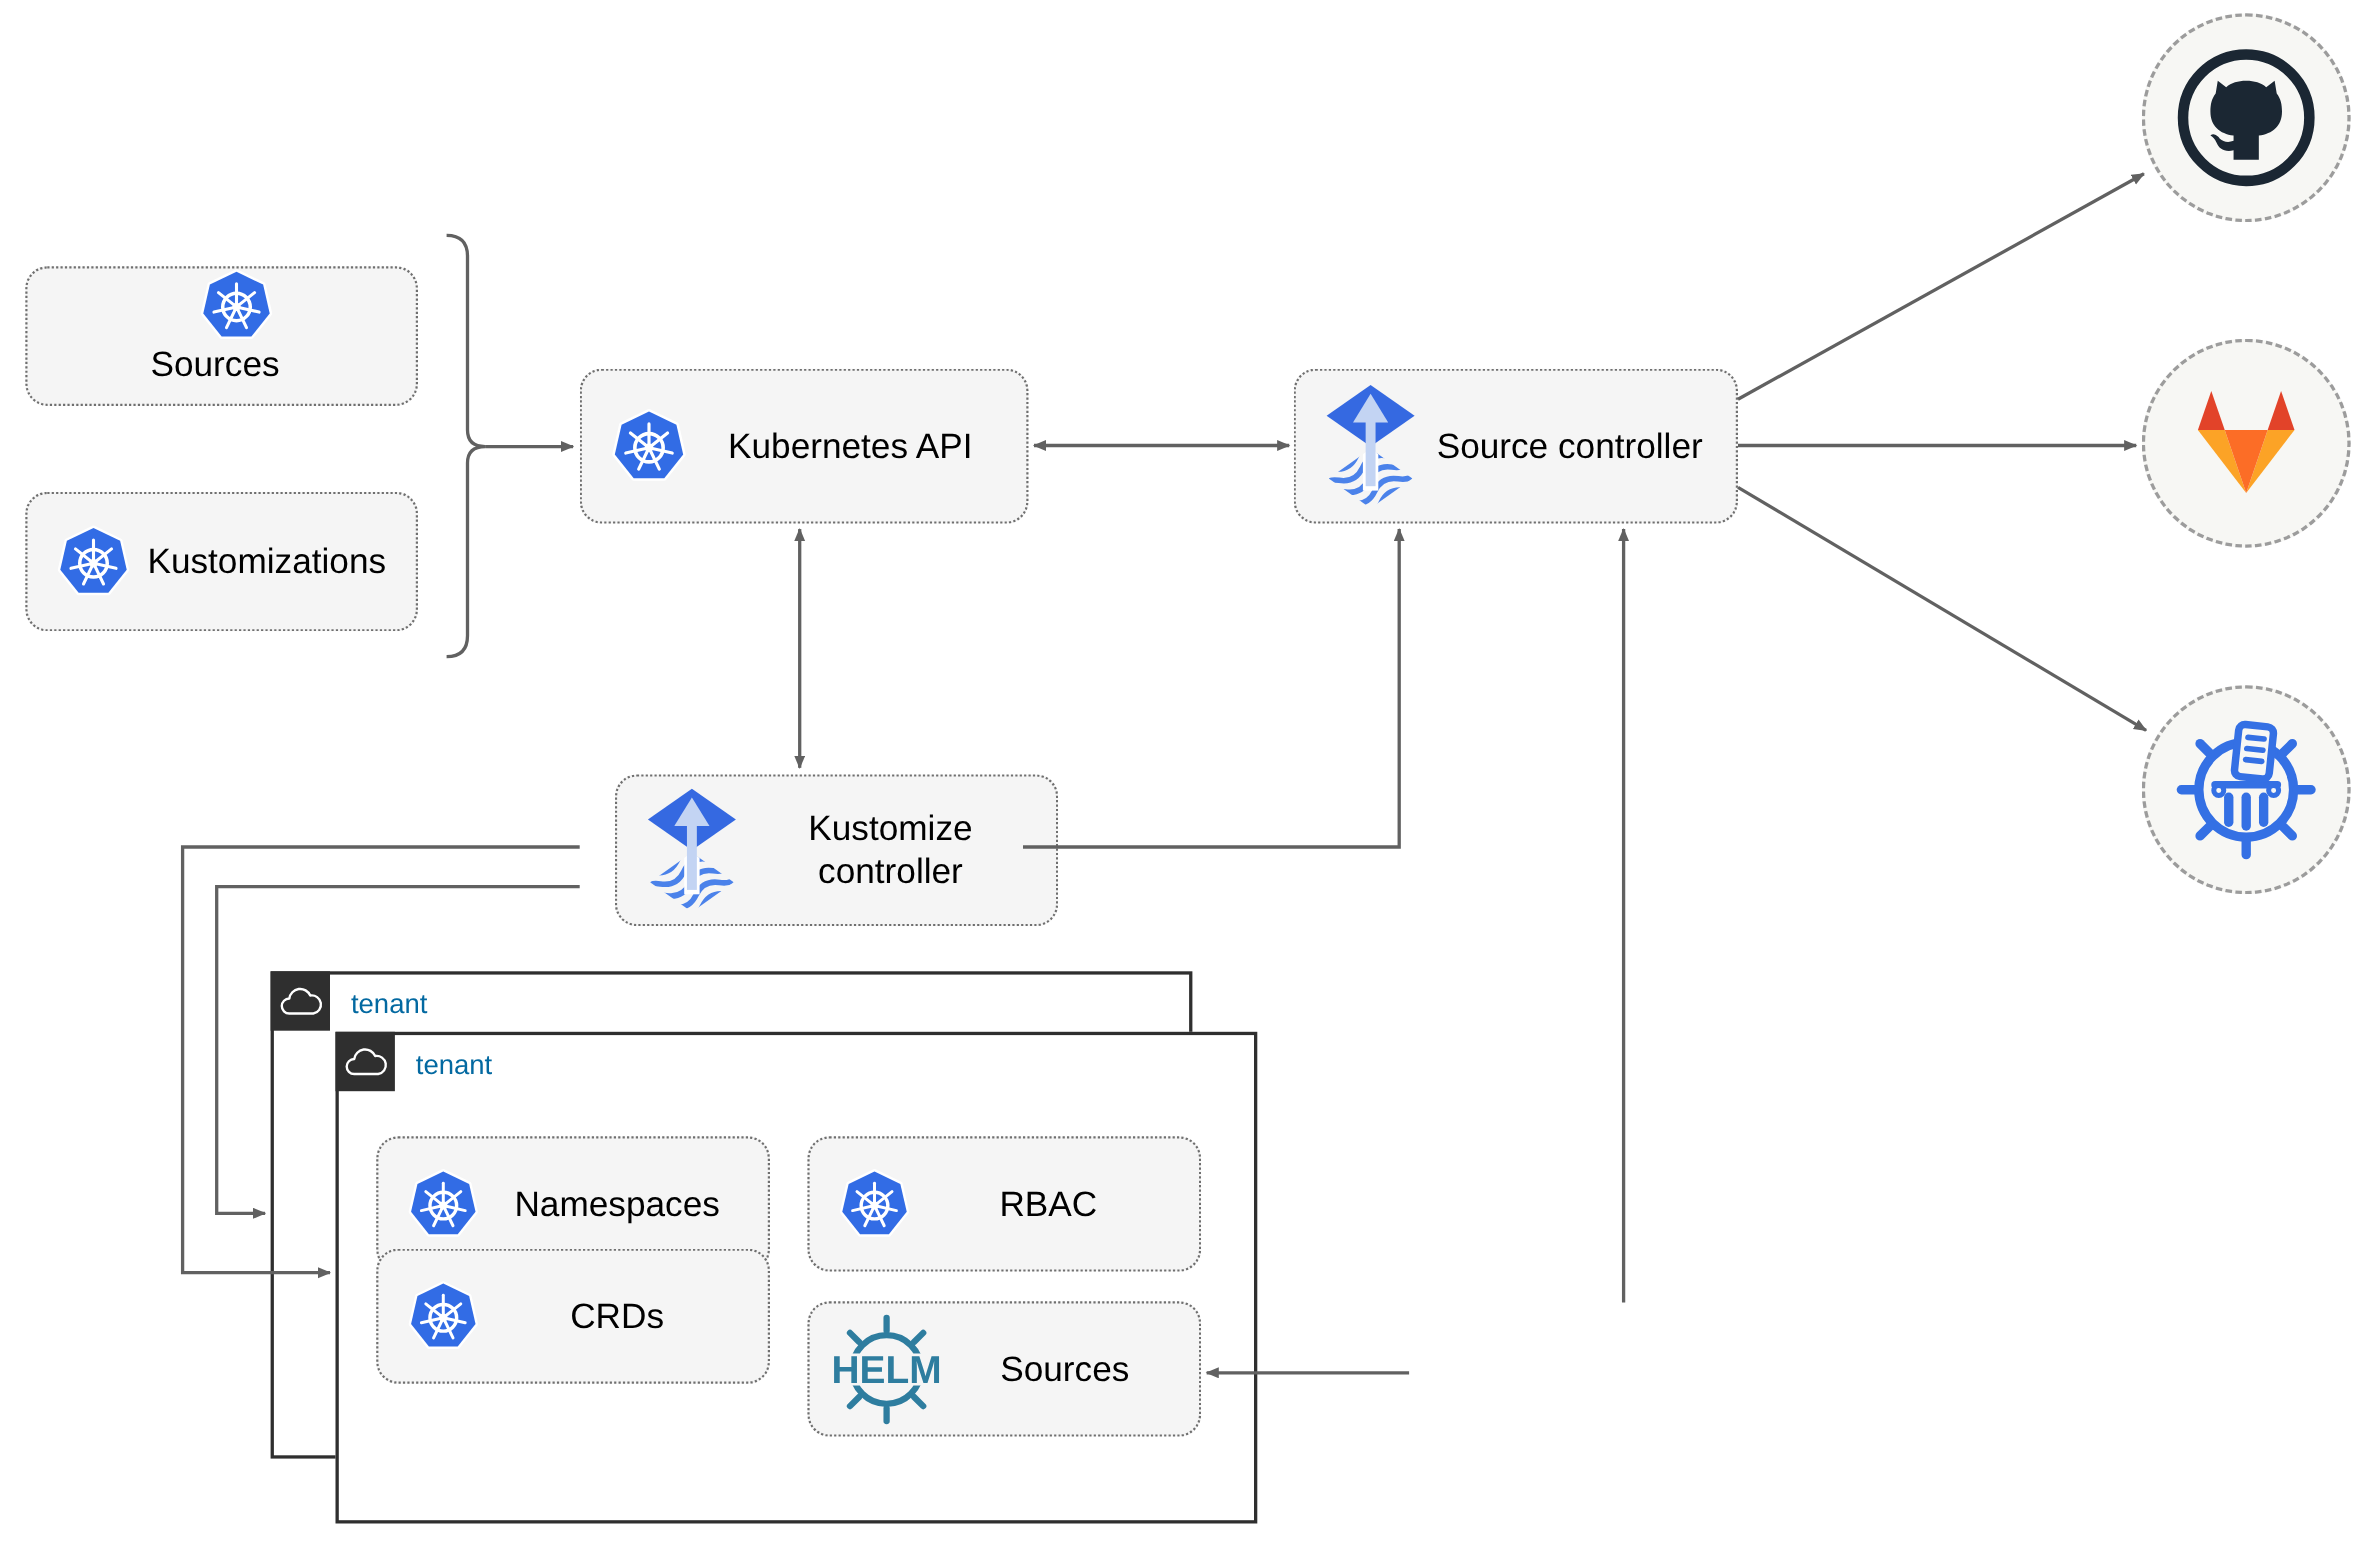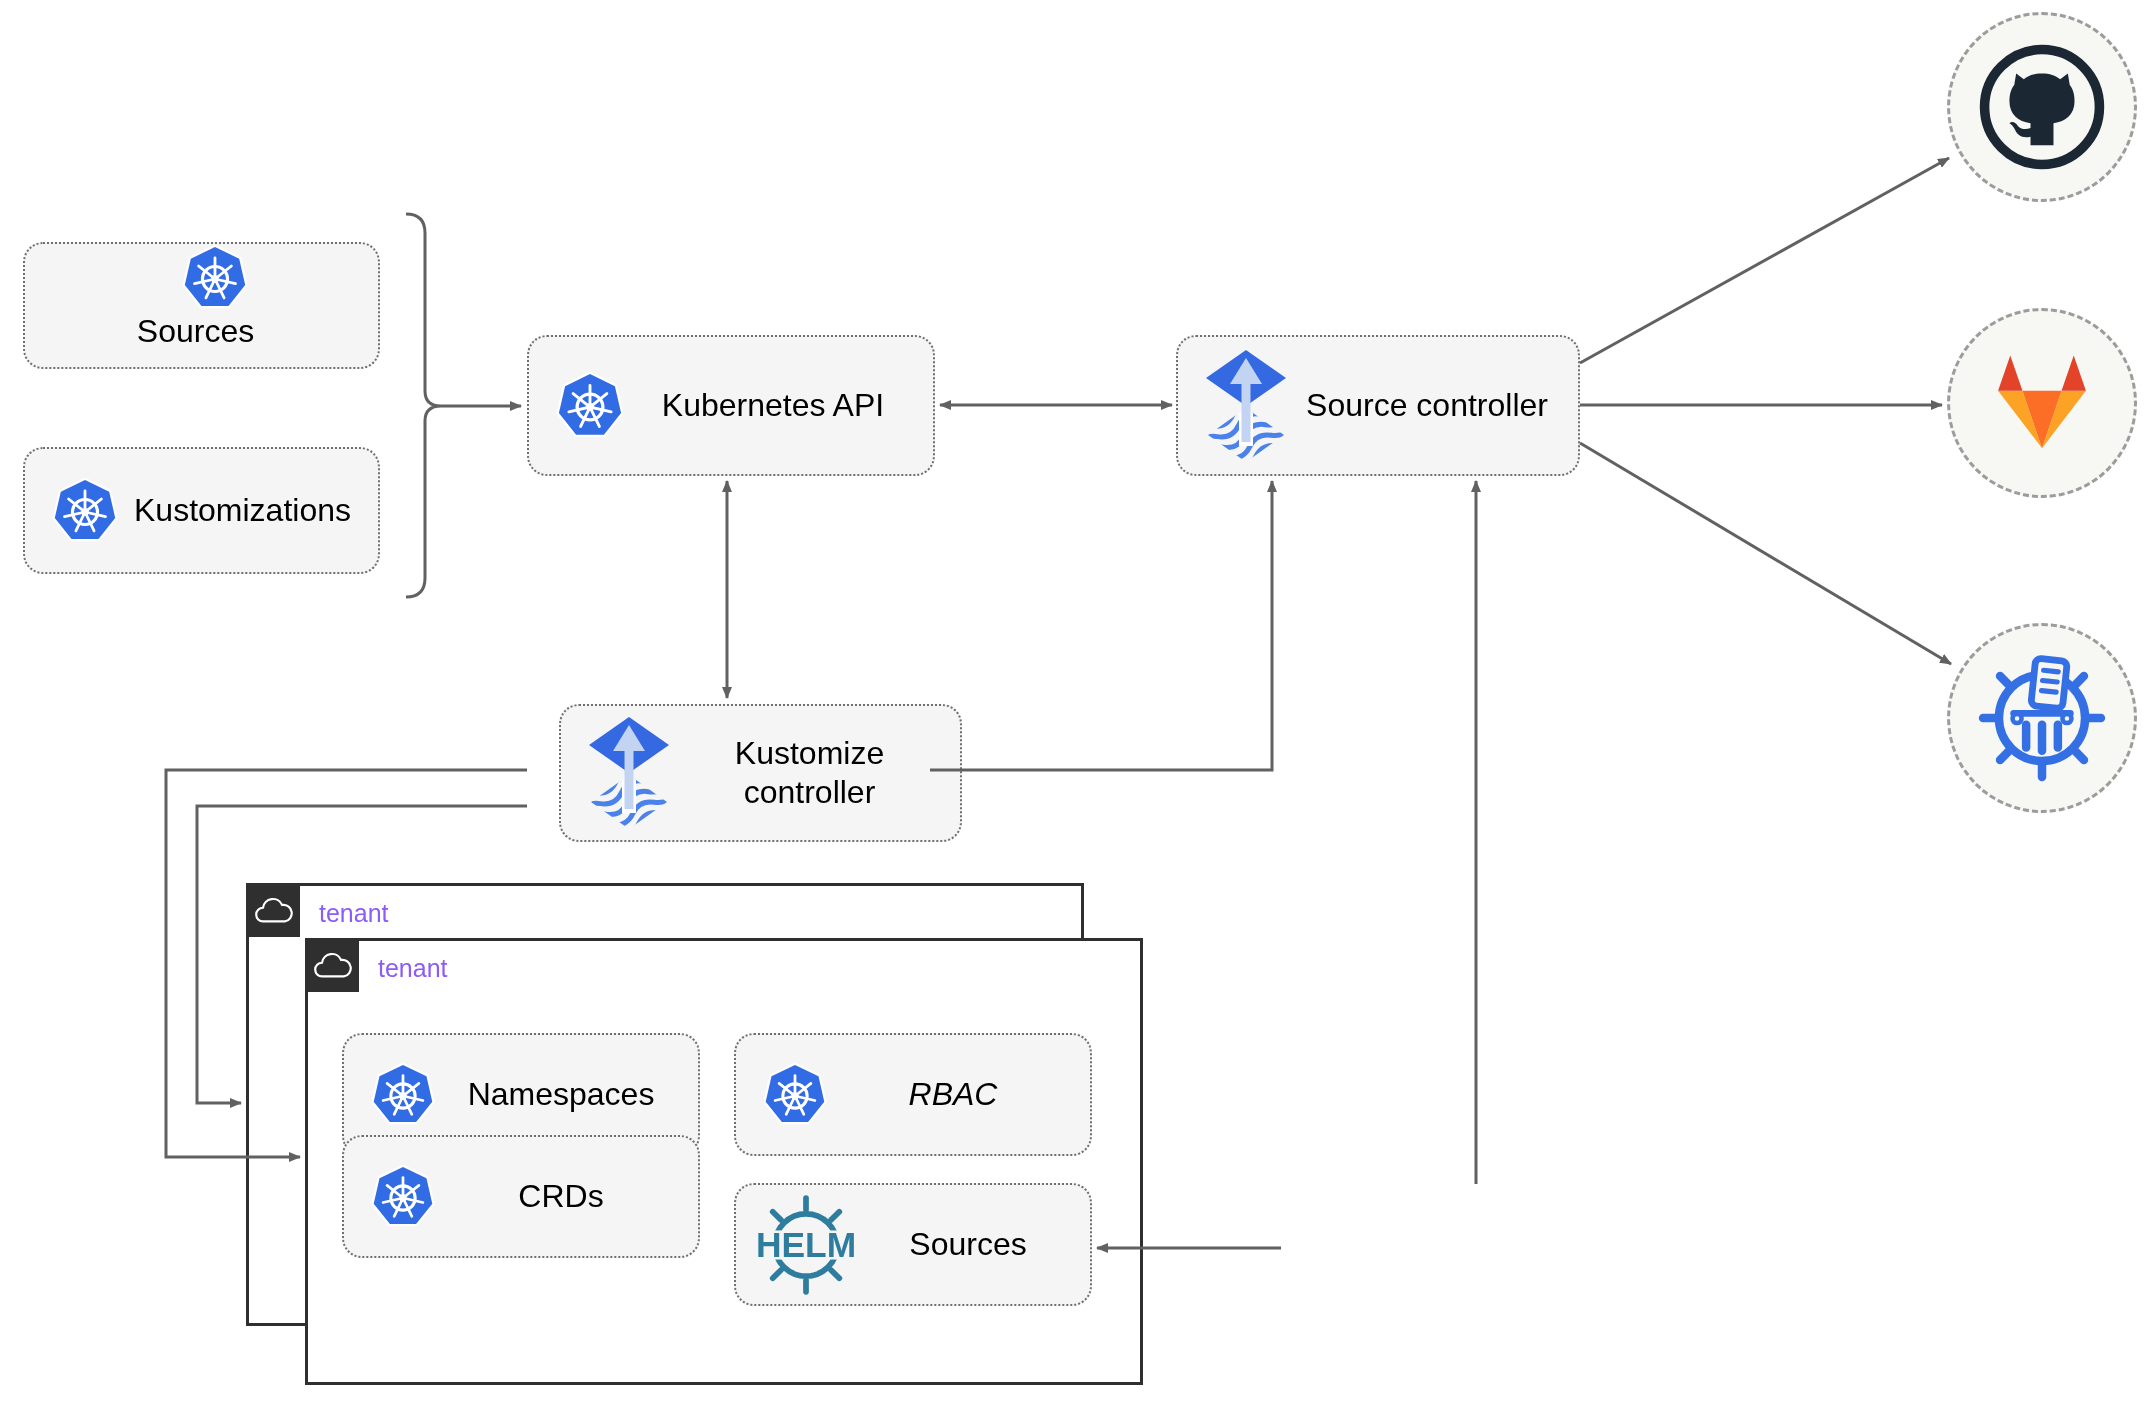--- a/index.html
+++ b/index.html
@@ -17,21 +17,21 @@
   .node-label{
     flex:1;text-align:center;font-size:32px;line-height:1.22;color:#000;
     padding:0 22px 0 10px;white-space:pre-line;
   }
   
   .tenant{position:absolute;background:#ffffff;border:3px solid #2f2f2f;box-sizing:border-box;}
   .tenant-tab{
     position:absolute;left:-3px;top:-3px;width:54px;height:54px;background:#2f2f2f;
     display:flex;align-items:center;justify-content:center;
   }
-  .tenant-label{position:absolute;left:70px;top:13px;font-size:25px;color:#8b5cf6;}
+  .tenant-label{position:absolute;left:70px;top:13px;font-size:25px;color:#0369a1;}
   
   .remote{
     position:absolute;width:190px;height:190px;border-radius:50%;
     background:#f7f7f4;border:3px dashed #9c9c9c;box-sizing:border-box;
     display:flex;align-items:center;justify-content:center;
   }
   
   #connectors{position:absolute;left:0;top:0;pointer-events:none;}
   #connectors path{pointer-events:stroke;}
   .conn{fill:none;stroke:#616161;stroke-width:3;}
@@ -206,21 +206,21 @@
 
   <div class="node" style="left:342px;top:1033px;width:358px;height:123px;">
     <span class="icon">
       <svg width="66" height="66" viewBox="0 0 68 68">
           <use href="#k8s-icon"></use>
         </svg>
       </span>
     <span class="node-label">Namespaces</span>
   </div>
 
-  <div class="node" style="left:734px;top:1033px;width:358px;height:123px;font-style:italic;">
+  <div class="node" style="left:734px;top:1033px;width:358px;height:123px;">
     <span class="icon">
       <svg width="66" height="66" viewBox="0 0 68 68">
           <use href="#k8s-icon"></use>
         </svg>
       </span>
     <span class="node-label">RBAC</span>
   </div>
 
   <div class="node" style="left:342px;top:1135px;width:358px;height:123px;">
     <span class="icon">

